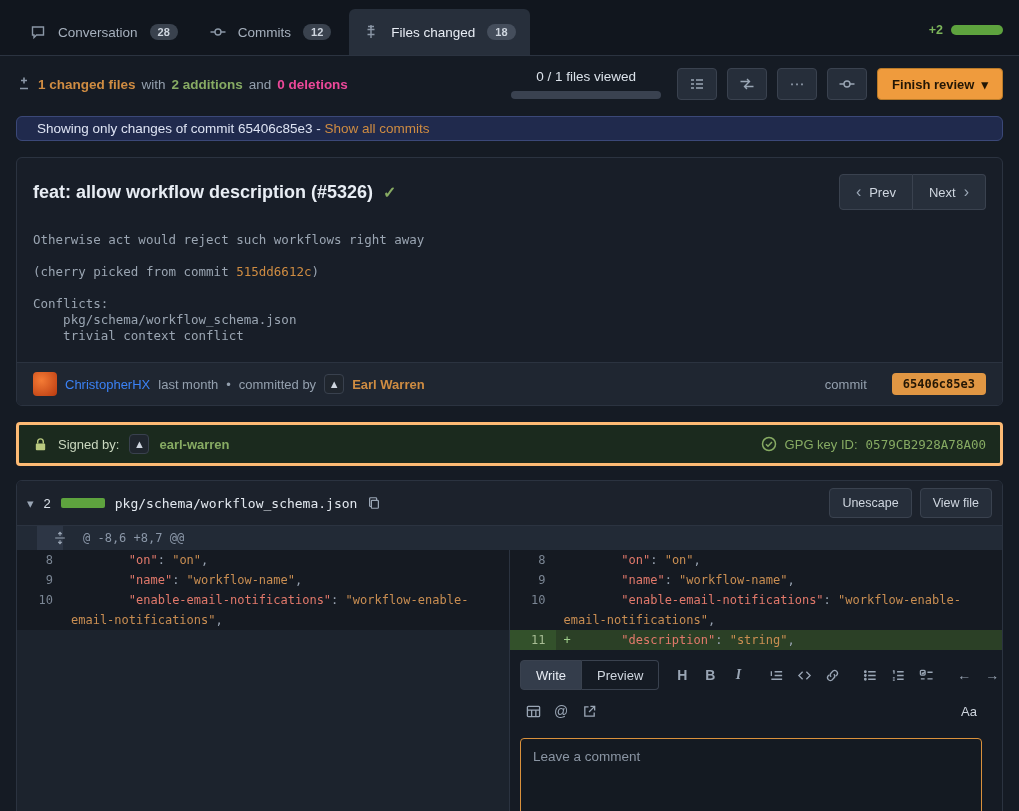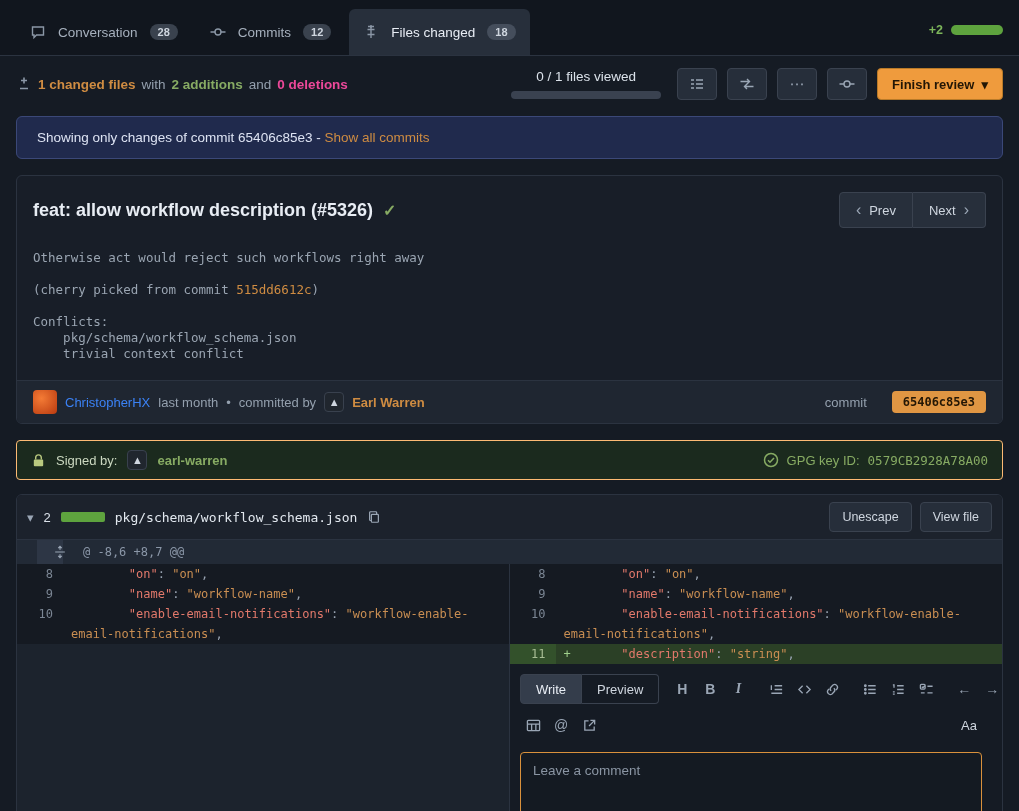--- a/index.html
+++ b/index.html
@@ -33,21 +33,21 @@
   .sum-left .gj{color:#87ab63;font-weight:700}
   .sum-left .rj{color:#ec4899;font-weight:700}
   .sum-right{margin-left:auto;display:flex;align-items:center;gap:10px}
   .viewed{display:flex;flex-direction:column;gap:7px;margin-right:6px}
   .viewed .vtext{font-size:13.5px;color:#dbe2ea;text-align:center}
   .vtrack{width:150px;height:8px;border-radius:4px;background:#3a4250}
   .sqbtn{width:40px;height:32px;background:#262e3a;border:1px solid #3a424f;border-radius:4px;color:#9aa6b5;display:flex;align-items:center;justify-content:center;font-size:15px}
   .finish{height:32px;padding:0 14px;border:1px solid #b97a28;border-radius:4px;background:#ef9b3d;color:#221605;font-weight:700;font-size:13px;display:flex;align-items:center;gap:7px}
 
   
-  .banner{margin:8px 16px 16px;background:#202a4d;border:1px solid #3b4878;border-radius:6px;padding:13px 20px;font-size:13.5px;color:#dde3f3}
+  .banner{margin:8px 16px 16px;background:#202a4d;border:1px solid #3b4878;border-radius:6px;padding:4px 20px;font-size:13.5px;color:#dde3f3}
   .banner .blink{color:#cf8c42;cursor:pointer}
 
   
   .commit-box{margin:0 16px 16px;border:1px solid #2b3340;border-radius:6px;background:#181e28;overflow:hidden}
   .commit-head{display:flex;align-items:center;padding:16px 16px 8px;gap:10px}
   .commit-title{font-size:18px;font-weight:700;color:#e8edf4}
   .check{color:#87ab63;font-weight:700;font-size:16px}
   .pager{margin-left:auto;display:flex}
   .pbtn{height:36px;padding:0 16px;background:#272f3b;border:1px solid #3a424f;color:#cfd6df;font-size:13px;display:flex;align-items:center;gap:8px}
   .pbtn .chv{font-size:16px;color:#9aa6b5}
@@ -59,21 +59,21 @@
   .hlink{color:#cf8c42;cursor:pointer}
   .commit-footer{display:flex;align-items:center;gap:8px;background:#1f2631;border-top:1px solid #2b3340;padding:9px 16px;font-size:13px;color:#94a0ae}
   .avatar{width:24px;height:24px;border-radius:4px;background:radial-gradient(circle at 35% 35%,#f47b35,#b93a10);flex:0 0 auto}
   .avatar.small{width:20px;height:20px;background:#20262e;color:#cfd6df;display:flex;align-items:center;justify-content:center;font-size:11px;border:1px solid #39414e}
   .uname{color:#3b82f6;font-weight:400}
   .cname{color:#cf8c42;font-weight:700}
   .cfoot-right{margin-left:auto;display:flex;align-items:center;gap:25px}
   .sha-badge{background:#e09643;color:#241705;font-family:"DejaVu Sans Mono",monospace;font-size:12px;font-weight:700;padding:4px 11px;border-radius:4px}
 
   
-  .signed{margin:0 16px 14px;background:#1b2a1e;border:1px solid #fdba74;border-radius:4px;display:flex;align-items:center;gap:10px;padding:9px 14px;font-size:13px}
+  .signed{margin:0 16px 14px;background:#1b2a1e;border:3px solid #fdba74;border-radius:4px;display:flex;align-items:center;gap:10px;padding:9px 14px;font-size:13px}
   .signed .slabel{color:#cbd8c0}
   .signed .suser{color:#87ab63;font-weight:700;cursor:pointer}
   .signed .gpg{margin-left:auto;display:flex;align-items:center;gap:8px;color:#87ab63}
   .signed .gkey{font-family:"DejaVu Sans Mono",monospace;font-size:12.5px}
 
   
   .file-box{margin:0 16px;border:1px solid #2b3340;border-radius:6px 6px 0 0;background:#151a22;overflow:hidden}
   .file-head{display:flex;align-items:center;gap:10px;padding:7px 10px;background:#1c222c;border-bottom:1px solid #2b3340}
   .fh-chev{color:#9aa6b5;font-size:13px;background:none;border:none}
   .fh-count{color:#dbe2ea;font-size:13px}

